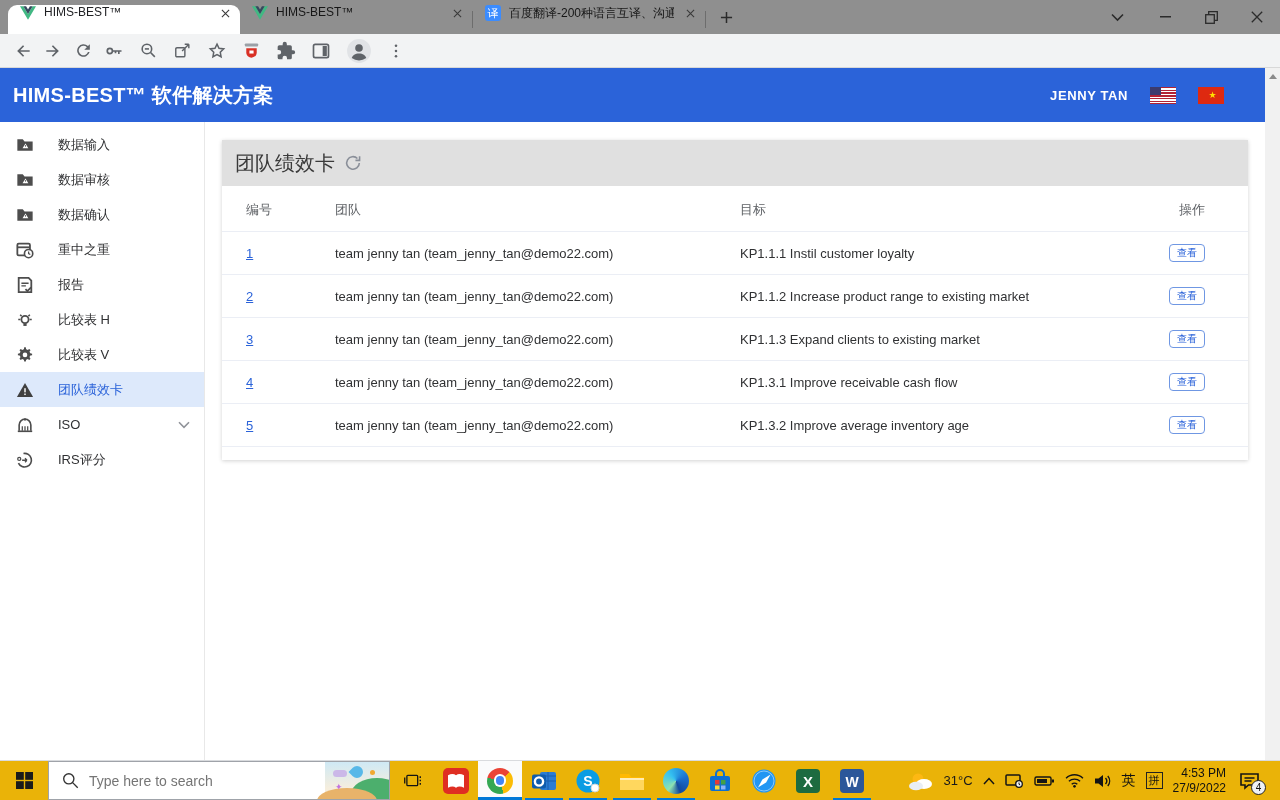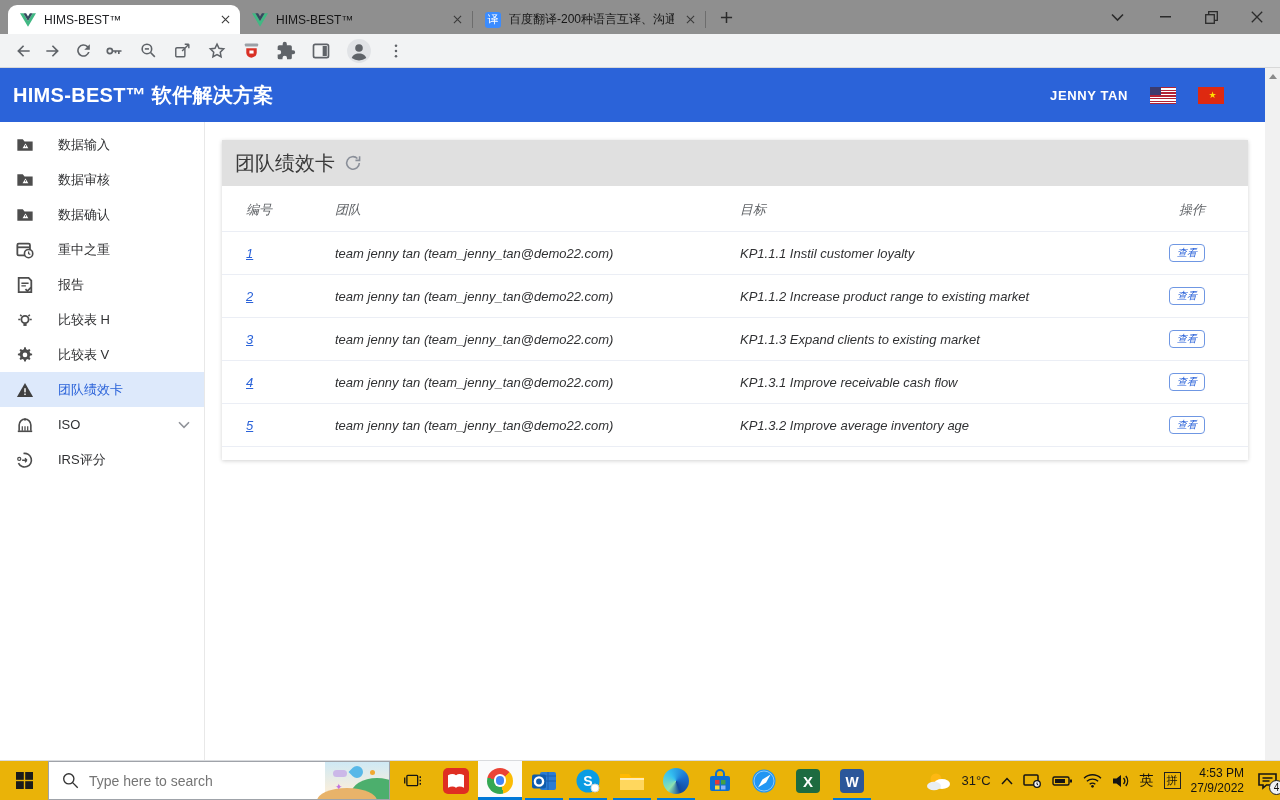--- a/index.html
+++ b/index.html
@@ -2,21 +2,21 @@
 <html><head>
 <meta charset="utf-8">
 <style>
   * { margin:0; padding:0; box-sizing:border-box; }
   html,body { width:1280px; height:800px; }
   body { font-family:"Liberation Sans","DejaVu Sans",sans-serif; background:#fff; overflow:hidden; }
   .screen { position:relative; width:1280px; height:800px; background:#fff; }
 
   
   .tabstrip { height:34px; background:#8f8f8f; display:flex; align-items:flex-end; padding-left:8px; }
-  .tab { width:232px; height:29px; display:flex; align-items:center; gap:8px; padding:0 6px 0 12px; font-size:12px; color:#161616; border-radius:9px 9px 0 0; min-width:0; }
+  .tab { width:232px; height:29px; display:flex; align-items:flex-start; gap:8px; padding:0 6px 0 12px; font-size:12px; color:#161616; border-radius:9px 9px 0 0; min-width:0; }
   .tab.active { background:#fff; color:#202124; }
   .tab-title { flex:1; white-space:nowrap; overflow:hidden; }
   .tab-close { width:17px; height:17px; border-radius:50%; display:flex; align-items:center; justify-content:center; flex:none; }
   .tab-vsep { width:1px; height:17px; background:#6d6d6d; margin-bottom:6px; flex:none; }
   .newtab { width:28px; height:28px; margin:0 0 3px 6px; display:flex; align-items:center; justify-content:center; border-radius:50%; flex:none; }
   .favicon { width:16px; height:16px; display:flex; align-items:center; justify-content:center; flex:none; }
   .baidu-fav { width:16px; height:16px; background:#3b8cff; color:#fff; border-radius:3px; font-size:11px; display:flex; align-items:center; justify-content:center; }
   .win-controls { margin-left:auto; display:flex; align-items:center; height:34px; }
   .win-btn { width:46px; height:34px; display:flex; align-items:center; justify-content:center; }
   .tab-chevron { width:34px; height:34px; display:flex; align-items:center; justify-content:center; margin-right:8px; }
@@ -51,21 +51,21 @@
   .side-item.selected { background:#dde9fb; color:#2b63d9; }
   .side-icon { width:18px; height:18px; display:flex; align-items:center; justify-content:center; flex:none; }
   .side-caret { margin-left:auto; display:flex; }
 
   .main { flex:1; background:#fff; min-width:0; }
   .card { margin:18px 17px 0 17px; box-shadow:0 1px 4px rgba(0,0,0,.18); background:#fff; }
   .card-header { height:46px; background:#e0e0e0; display:flex; align-items:center; gap:10px; padding:0 13px; }
   .card-title { font-size:20px; color:#3a3a3a; }
   .refresh-btn { display:flex; align-items:center; }
   .card-body { padding-bottom:13px; }
-  table { width:100%; border-collapse:collapse; table-layout:fixed;font-style:italic; }
+  table { width:100%; border-collapse:collapse; table-layout:fixed; }
   th { font-size:13px; font-weight:normal; color:#5f6266; text-align:left; padding:15px 0 12px; border-bottom:1px solid #ebeef5; }
   td { font-size:13px; color:#303133; padding:12px 0; border-bottom:1px solid #ebeef5; }
   .col-id { width:113px; } .col-team { width:405px; } .col-action { width:112px; }
   th.c1, td.c1 { padding-left:24px; }
   th.c4, td.c4 { text-align:right; padding-right:43px; }
   .row-link { color:#2b63d9; text-decoration:underline; }
   .view-btn { display:inline-block; background:#fff; border:1px solid #6f97e3; color:#2b63d9; font-size:10px; line-height:1; padding:3px 7px; border-radius:4px; }
 
   
   .taskbar { position:absolute; bottom:0; left:0; width:1280px; height:40px; background:#eab308; border-top:1px solid #d9dbde; display:flex; align-items:stretch; }
@@ -81,21 +81,21 @@
   .art-dot { position:absolute; right:14px; top:8px; width:5px; height:5px; border-radius:50%; background:#f0a832; }
   .tb-btn { width:44px; display:flex; align-items:center; justify-content:center; position:relative; flex:none; }
   .tb-btn.running::after { content:''; position:absolute; bottom:0; left:3px; right:3px; height:2px; background:#0078d7; }
   .tb-btn.active-app { background:#fafbfc; }
   .tb-btn.active-app::after { left:0; right:0; height:3px; }
   .appicon { width:26px; height:26px; position:relative; }
   .icon-chrome { border-radius:50%; background:conic-gradient(from 45deg,#fbbc05 0 120deg,#34a853 0 240deg,#ea4335 0 360deg); }
   .icon-chrome::before { content:''; position:absolute; inset:26%; background:#fff; border-radius:50%; }
   .icon-chrome::after { content:''; position:absolute; inset:33%; background:#4285f4; border-radius:50%; }
   .icon-edge { border-radius:50%; background:conic-gradient(from 220deg,#8fe3b0,#35c1f1 100deg,#1b6fd0 210deg,#134a9e 300deg,#8fe3b0); }
-  .tray { margin-left:auto; display:flex; align-items:center; gap:10px; padding-right:0; }
+  .tray { margin-left:auto; display:flex; align-items:center; gap:10px; padding-right:18px; }
   .tray-item { display:flex; align-items:center; justify-content:center; }
   .tray-temp { font-size:13px; color:#1a1a1a; }
   .tray-ime { font-size:14px; color:#111; }
   .tray-ime-box { width:17px; height:17px; border:1px solid #222; font-size:11px; display:flex; align-items:center; justify-content:center; color:#111; }
   .tray-clock { text-align:right; font-size:12px; color:#111; line-height:1.25; }
   .notif-wrap { position:relative; width:26px; height:22px; }
   .notif-badge { position:absolute; right:-4px; bottom:-3px; width:15px; height:15px; background:#eff1f4; border:1px solid #222; border-radius:50%; font-size:10px; display:flex; align-items:center; justify-content:center; color:#111; }
 </style>
 </head>
 <body>

